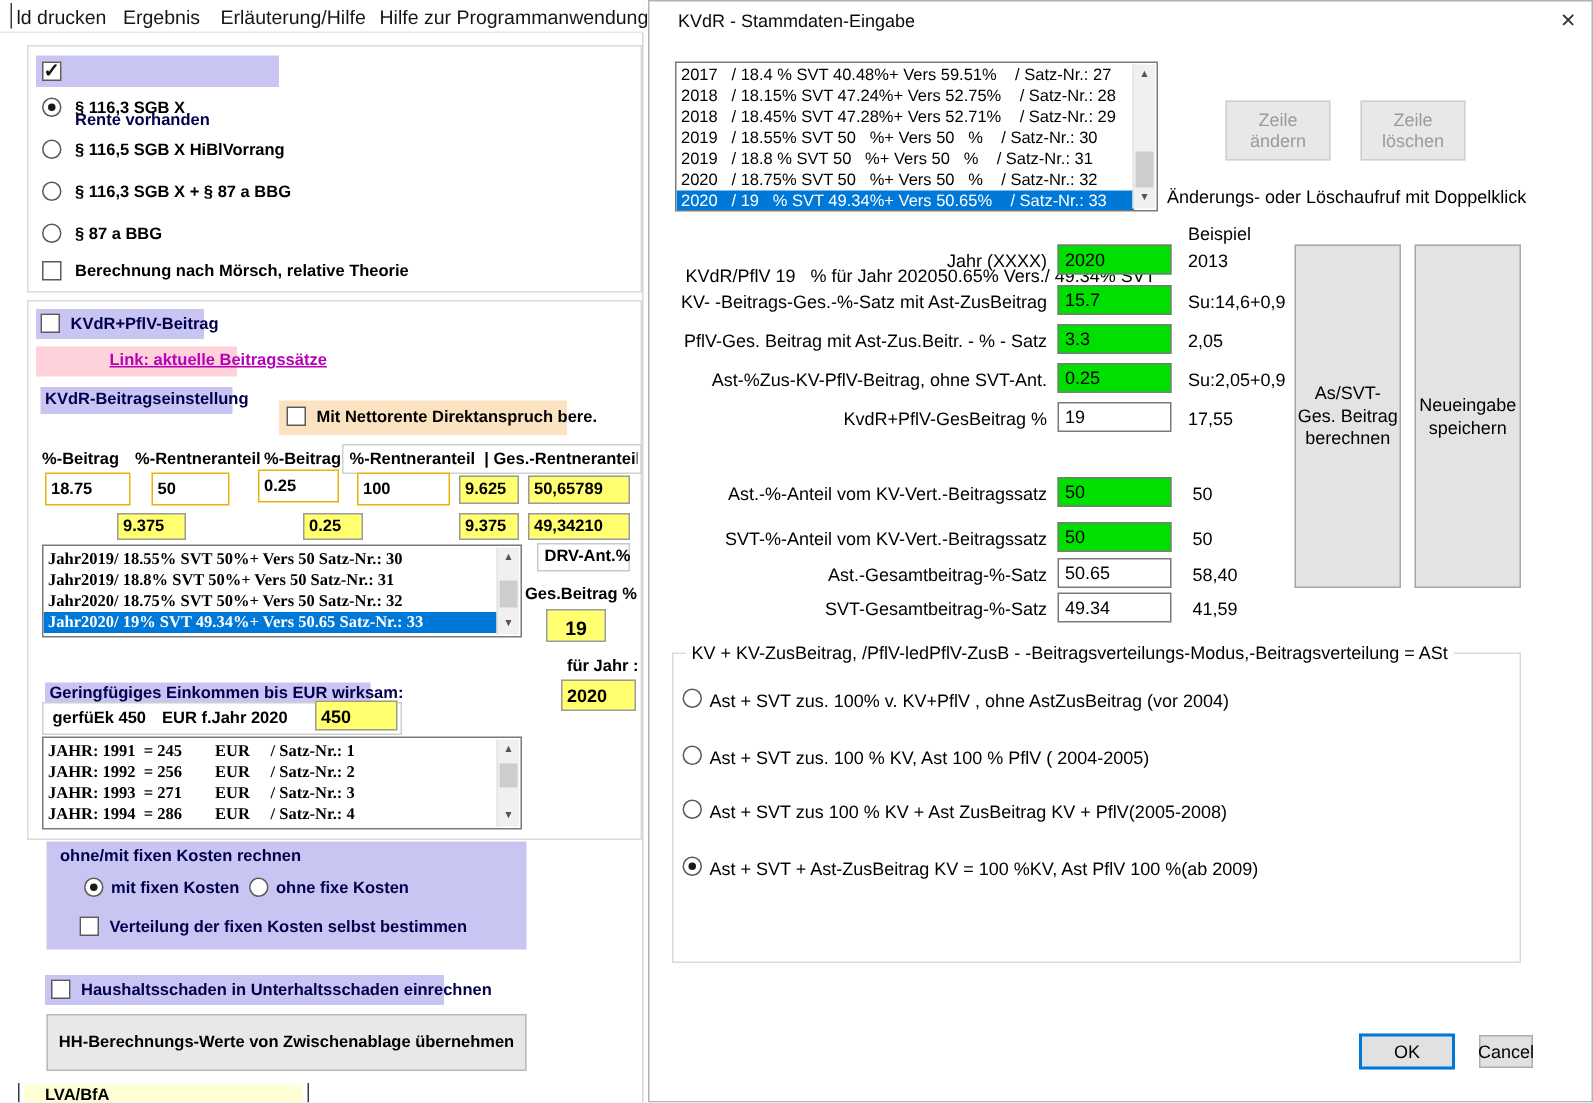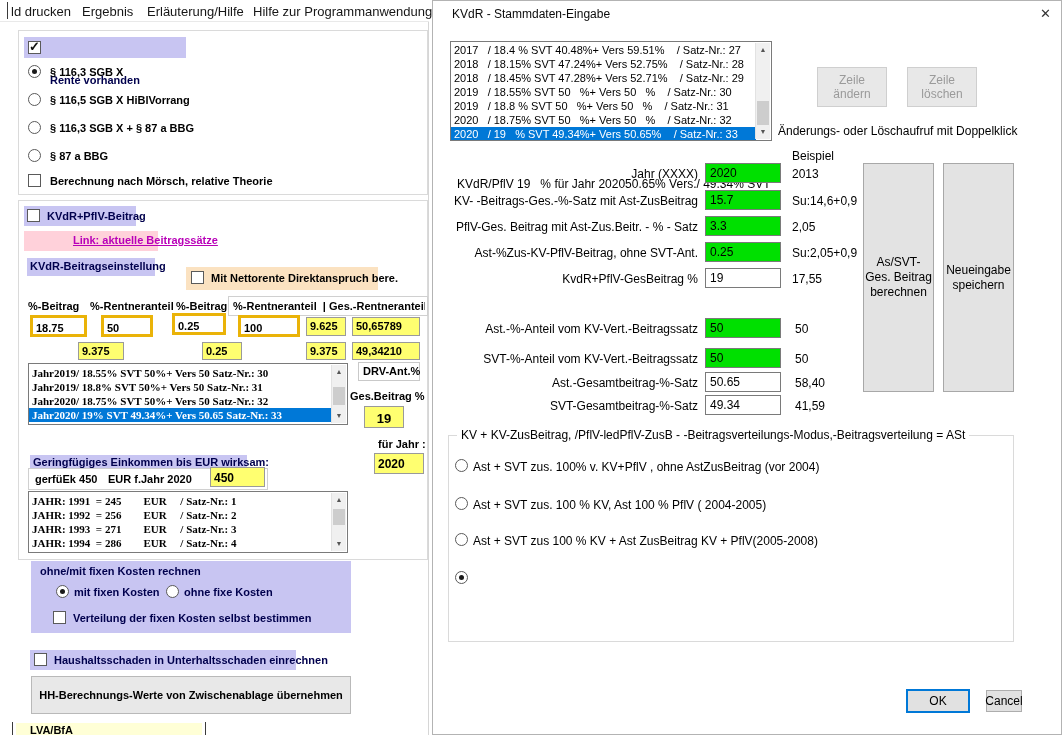--- a/index.html
+++ b/index.html
@@ -8,21 +8,21 @@
   .abs{position:absolute;}
   .b{font-weight:bold;}
   .t11{font-size:11px;}
   .t12{font-size:12px;}
   .t13{font-size:13px;}
   .lav{background:#c8c5f2;}
   .peach{background:#fbe2c1;}
   .pink{background:#ffd1da;}
   .paleyellow{background:#ffffd6;}
   .groupbox{border:1px solid #dadada;}
-  .field{background:#fff;border:3px solid #eab308;font-size:11px;font-weight:bold;padding:2px 3px;overflow:hidden;white-space:nowrap;}
+  .field{background:#fff;border:1px solid #eab308;font-size:11px;font-weight:bold;padding:2px 3px;overflow:hidden;white-space:nowrap;}
   .yfield{background:#ffff70;border:1px solid #9a9a9a;font-size:11px;font-weight:bold;padding:2px 3px;overflow:hidden;white-space:nowrap;}
   .gfield{background:#00e000;border:1px solid #7a7a7a;font-size:12px;padding:2px 4px;overflow:hidden;white-space:nowrap;}
   .wfield{background:#fff;border:1px solid #7a7a7a;font-size:12px;padding:2px 4px;overflow:hidden;white-space:nowrap;}
   .chk{width:13px;height:13px;background:#fff;border:1px solid #5a5a5a;position:absolute;}
   .chk .mark{position:absolute;left:0px;top:-3px;font-size:13px;font-weight:bold;color:#111;}
   .radio{width:13px;height:13px;background:#fff;border:1px solid #5a5a5a;border-radius:50%;position:absolute;}
   .radio .dot{position:absolute;left:3px;top:3px;width:5px;height:5px;border-radius:50%;background:#1a1a1a;}
   .listbox{background:#fff;border:1px solid #7a7a7a;overflow:hidden;}
   .li{position:relative;height:14px;line-height:14px;padding-left:3px;white-space:pre;overflow:hidden;font-size:11px;}
   .li.bold{font-weight:bold;font-family:Liberation Serif, serif;}
@@ -266,20 +266,21 @@
 
   <div class="radio" style="left:455px;top:497px;"></div>
   <div class="abs t12" style="left:473px;top:498px;">Ast + SVT zus. 100 % KV, Ast 100 % PflV ( 2004-2005)</div>
 
   <div class="radio" style="left:455px;top:533px;"></div>
   <div class="abs t12" style="left:473px;top:534px;">Ast + SVT zus 100 % KV + Ast ZusBeitrag KV + PflV(2005-2008)</div>
 
   <div class="radio" style="left:455px;top:571px;">
       <span class="dot"></span>
     </div>
+  <div class="abs t12" style="left:473px;top:572px;">Ast + SVT + Ast-ZusBeitrag KV = 100 %KV, Ast PflV 100 %(ab 2009)</div>
 
   <div class="abs btn" style="left:906px;top:689px;width:64px;height:24px;border:2px solid #0078d7;background:#e1e1e1;">
     <span>OK</span>
   </div>
   <div class="abs btn" style="left:986px;top:690px;width:36px;height:22px;border:1px solid #adadad;background:#e1e1e1;">
     <span>Cancel</span>
   </div>
 
 </div>
 

